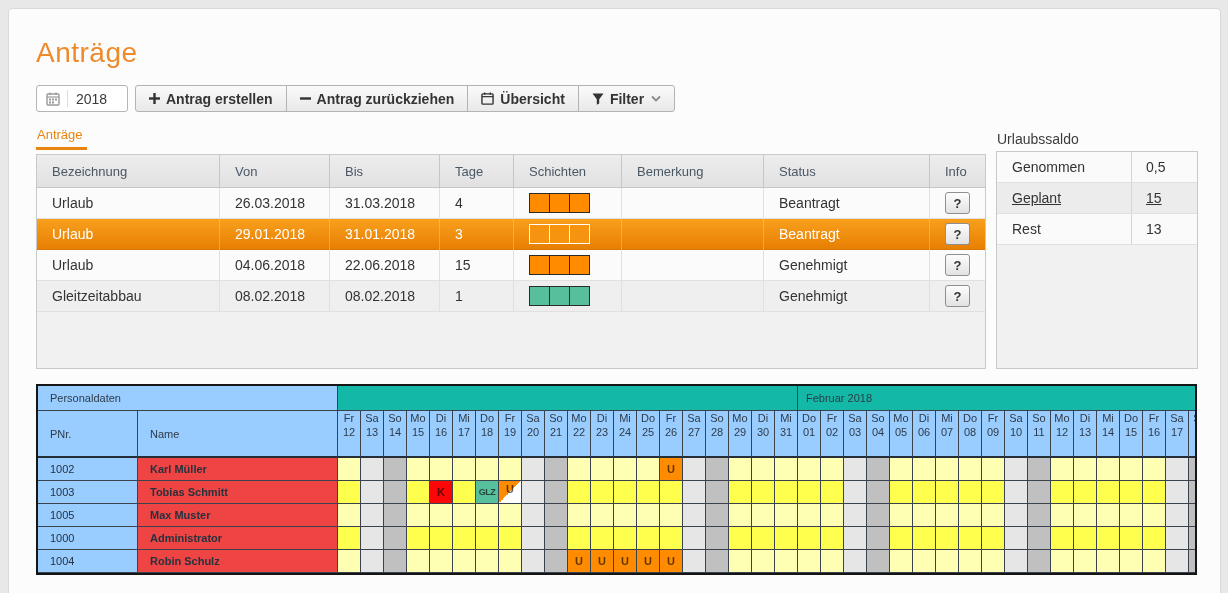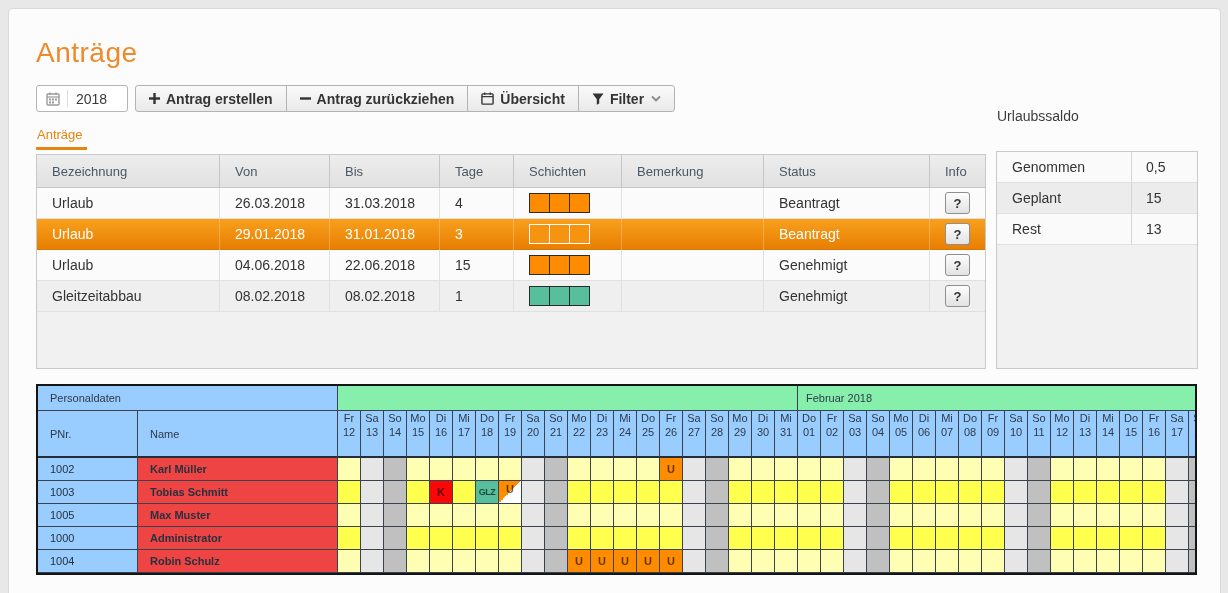--- a/index.html
+++ b/index.html
@@ -50,39 +50,39 @@
   .shift-boxes { display:flex; }
   .shift-box { width:21px; height:20px; border:1px solid #2b2b2b; margin-left:-1px; }
   .shift-box:first-child { margin-left:0; }
   tr.selected .shift-box { border-color:#fff; }
   .info-cell { text-align:center; padding-left:0 !important; }
   .info-btn { width:25px; height:22px; border:1px solid #8f8f8f; border-radius:3px;
               background:linear-gradient(#fdfdfd,#e2e2e2); font-size:13px; font-weight:700;
               color:#333; cursor:default; font-family:"Liberation Sans",sans-serif; }
 
   
-  .saldo-title { position:absolute; left:988px; top:99px; font-size:14px; color:#3c3c3c; }
+  .saldo-title { position:absolute; left:988px; top:122px; font-size:14px; color:#3c3c3c; }
   .saldo-box { position:absolute; left:987px; top:142px; width:202px; height:218px;
                background:#f1f1f1; border:1px solid #c9c9c9; }
   .saldo-row { display:flex; height:31px; align-items:center; border-bottom:1px solid #e0e0e0; font-size:14px; }
-  .saldo-row.alt { background:#ececec; }
+  .saldo-row.alt { background:#ececec;text-decoration:underline; }
   .saldo-row.plain { background:#fafafa; }
   .saldo-label { flex:1; padding-left:15px; }
   .saldo-value { width:66px; border-left:1px solid #d5d5d5; align-self:stretch;
                  display:flex; align-items:center; padding-left:14px;text-align:center; }
 
   
   .cal { position:absolute; left:27px; top:375px; width:1161px; overflow:hidden;
          border:2px solid #151515; background:#99ccff; }
   .cal-inner { width:1174px; }
   .cal-row { display:flex; }
   .cal-cellbase { border-right:1px solid #39424d; border-bottom:1px solid #39424d; flex:none; }
   .cal-pd { width:300px; height:25px; background:#99ccff; font-size:11px; color:#2e3b49;
             display:flex; align-items:center; padding-left:12px; }
-  .cal-mseg { height:25px; background:#86efac; font-size:11px; color:#2e3b49;
+  .cal-mseg { height:25px; background:#14b8a6; font-size:11px; color:#2e3b49;
               display:flex; align-items:center; }
   .cal-mseg .mlabel { padding-left:8px; }
   .cal-pnr-h { width:100px; height:47px; background:#99ccff; font-size:11px; color:#2e3b49;
                display:flex; align-items:center; padding-left:12px; }
   .cal-name-h { width:200px; height:47px; background:#99ccff; font-size:11px; color:#2e3b49;
                 display:flex; align-items:center; padding-left:12px; }
   .cal-day-h { width:23px; height:47px; background:#99ccff; font-size:11px; color:#2e3b49;
                display:flex; flex-direction:column; align-items:center; line-height:14px; }
   .cal-day-row .cal-cellbase { border-bottom:2px solid #252d36; }
   .cal-pnr { width:100px; height:23px; background:#99ccff; font-size:11px; color:#26323e;

